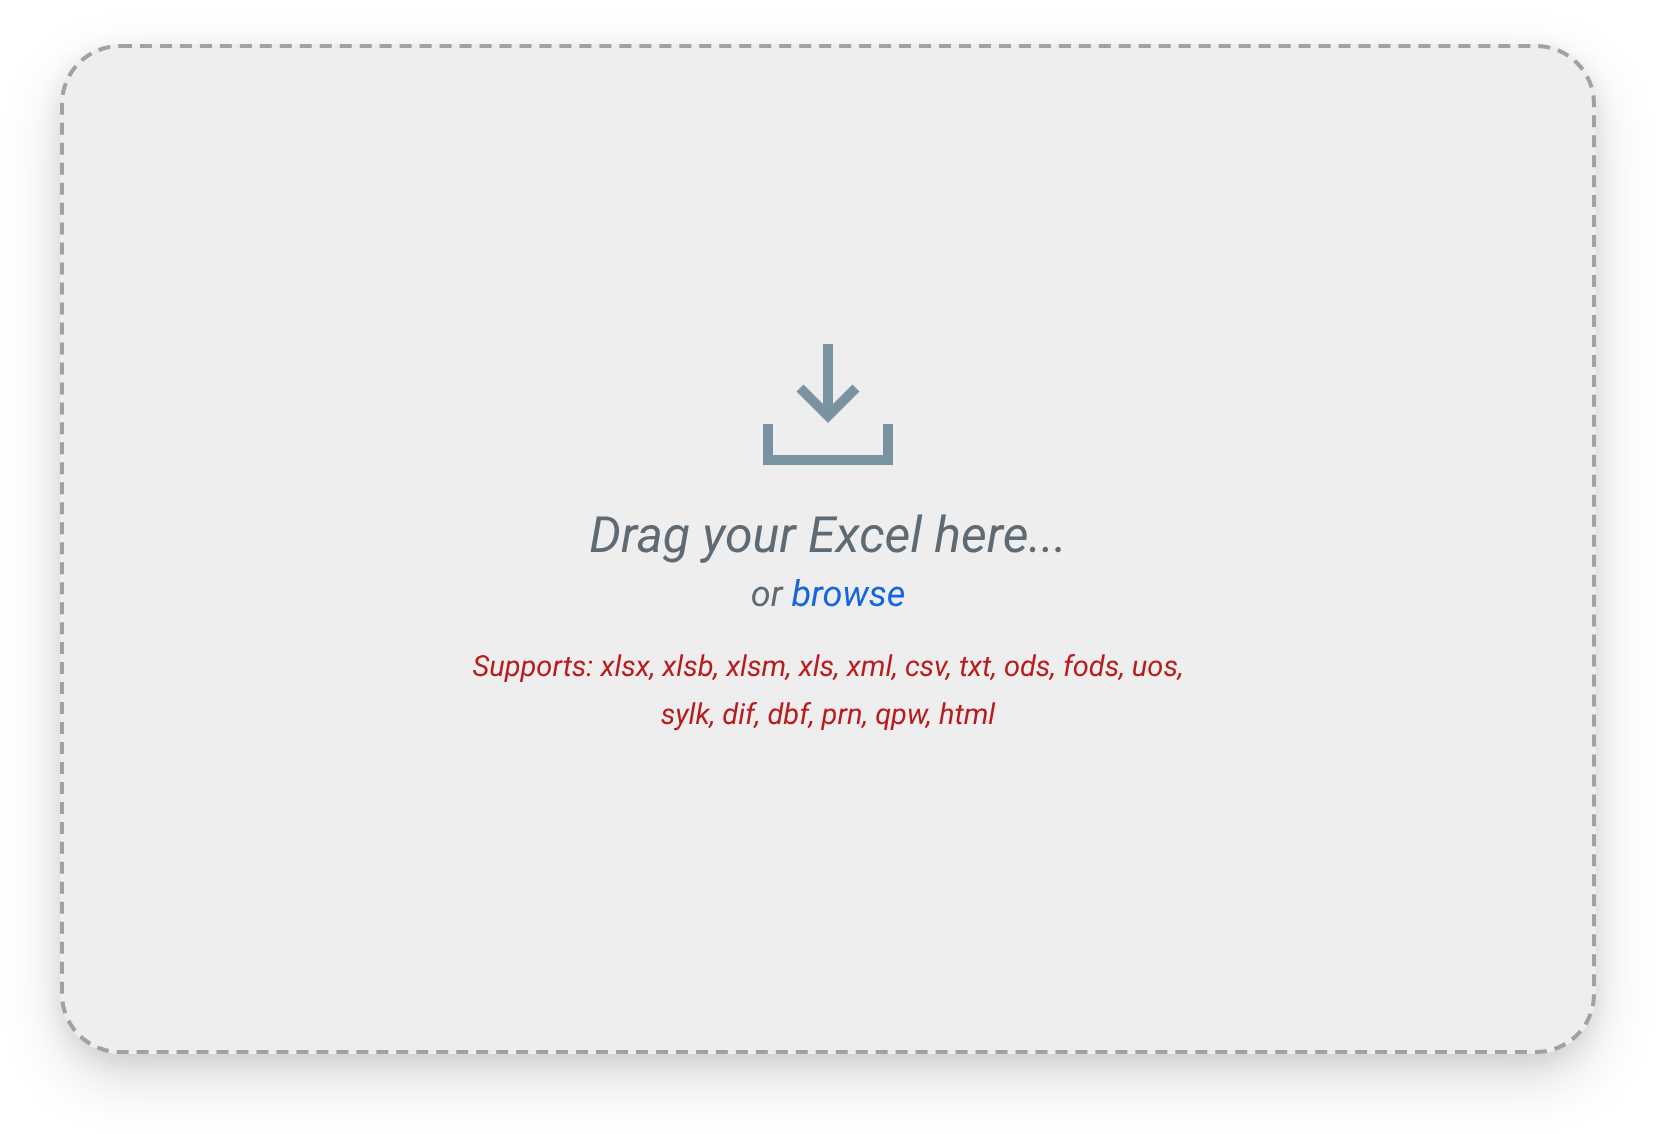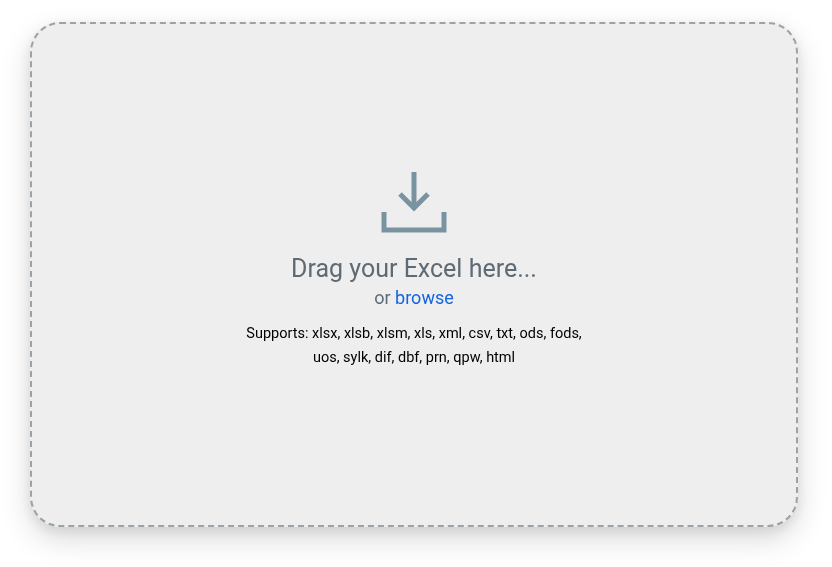--- a/index.html
+++ b/index.html
@@ -32,20 +32,21 @@
       justify-content: center;
       cursor: pointer;
     }
 
     .content-wrapper {
       display: flex;
       flex-direction: column;
       align-items: center;
       text-align: center;
       transform: translateY(-6px);
+      font-style: italic;
     }
 
     .download-icon {
       width: 76px;
       height: 68px;
       margin-bottom: 18px;
     }
 
     .download-icon svg {
       width: 100%;
@@ -67,21 +68,21 @@
       text-align: center;
     }
 
     .browse-link {
       color: #1565e0;
       cursor: pointer;
     }
 
     .supports-text {
       font-size: 14.5px;
-      color: #000000;
+      color: #b91c1c;
       line-height: 1.65;
       max-width: 360px;
       font-weight: 400;
     }
   </style>
 </head>
 <body>
 
 <div class="dropzone">
   <div class="content-wrapper">

